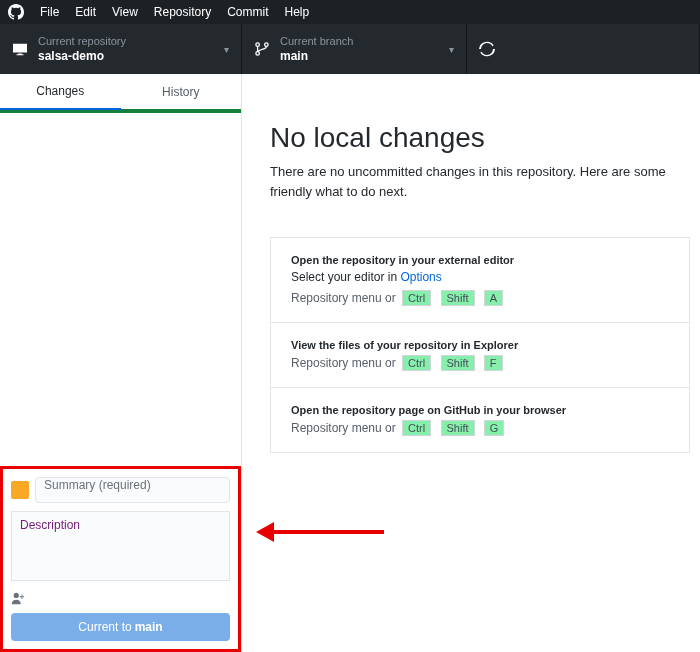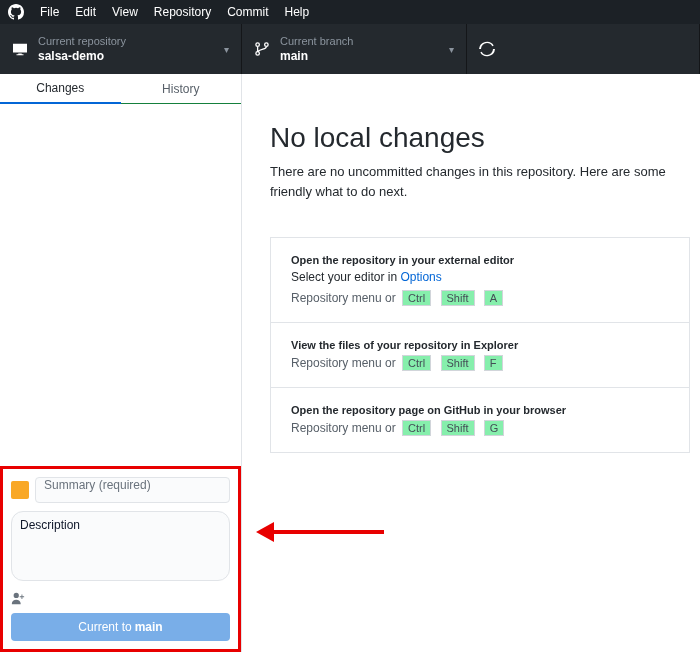--- a/index.html
+++ b/index.html
@@ -16,34 +16,34 @@
   .toolbar .section.fetch { flex: 1; }
   .toolbar .icon { width: 16px; height: 16px; margin-right: 10px; display:flex; align-items:center; justify-content:center; fill:#fff; }
   .toolbar .text .label { font-size: 11px; color: #8b949e; line-height: 14px; }
   .toolbar .text .value { font-size: 12px; font-weight: 600; color: #fff; line-height: 16px; }
   .toolbar .caret { position: absolute; right: 12px; font-size: 10px; color: #8b949e; }
   .toolbar .fetch .text .value { font-weight:600; }
   .toolbar .fetch .text .label2 { font-size: 11px; color: #8b949e; }
 
   .body { display: flex; height: calc(652px - 24px - 50px); }
   .sidebar { width: 242px; border-right: 1px solid #e1e4e8; display: flex; flex-direction: column; }
-  .tabs { display: flex; height: 30px; border-bottom: 1px solid #15803d; }
+  .tabs { display: flex; height: 39px; border-bottom: 4px solid #15803d; }
   .tabs .tab { flex: 1; display:flex; align-items:center; justify-content:center; font-size:12px; color:#586069; }
   .tabs .tab.active { color:#24292e; border-bottom: 2px solid #0366d6; margin-bottom:-1px; }
   .fileshdr { height: 30px; display:flex; align-items:center; border-bottom:1px solid #e1e4e8; padding:0 8px; font-size:12px; color:#586069; }
   .fileshdr .chk { width:13px; height:13px; border:1px solid #d1d5da; border-radius:2px; background:#fafbfc; margin-right:8px; position:relative; }
   .fileshdr .chk::after { content:"✓"; font-size:10px; color:#d1d5da; position:absolute; top:-1px; left:1px; }
   .fileshdr .txt { flex:1; text-align:center; }
   .filelist { flex:1; }
 
   .commit-panel { border: 3px solid #e80000; padding: 8px; background:#fff; }
   .summary-row { display:flex; align-items:center; gap:6px; margin-bottom:8px; }
   .avatar { width:18px; height:18px; background:#f9a826; border-radius:2px; }
   .summary-input { flex:1; height:26px; border:1px solid #e1e4e8; border-radius:4px; padding:0 8px; font-size:12px; color:#6a737d; background:#fafbfc; }
-  .desc-input { width:100%; height:70px; border:1px solid #e1e4e8; border-radius:12px; padding:6px 8px; font-size:12px; color:#0f172a; background:#fafbfc; display:block; }
+  .desc-input { width:100%; height:70px; border:1px solid #e1e4e8; border-radius:0; padding:6px 8px; font-size:12px; color:#701a75; background:#fafbfc; display:block; }
   .coauthor { margin:8px 0; color:#6a737d; font-size:14px; }
   .commit-btn { width:100%; height:28px; background:#79aee8; color:#fff; border:none; border-radius:4px; font-size:12px; display:flex; align-items:center; justify-content:center; }
   .commit-btn b { margin-left:3px; }
 
   .main { flex:1; padding: 48px 0 0 28px; position:relative; }
   .main h1 { font-size: 28px; font-weight:400; color:#24292e; margin-bottom:8px; }
   .main .sub { font-size:13px; color:#24292e; line-height:1.5; margin-bottom:36px; max-width:420px; }
   .card { border:1px solid #e1e4e8; border-bottom:none; padding:16px 20px; width:420px; }
   .card:last-of-type { border-bottom:1px solid #e1e4e8; }
   .card .title { font-size:11px; font-weight:600; margin-bottom:4px; }

